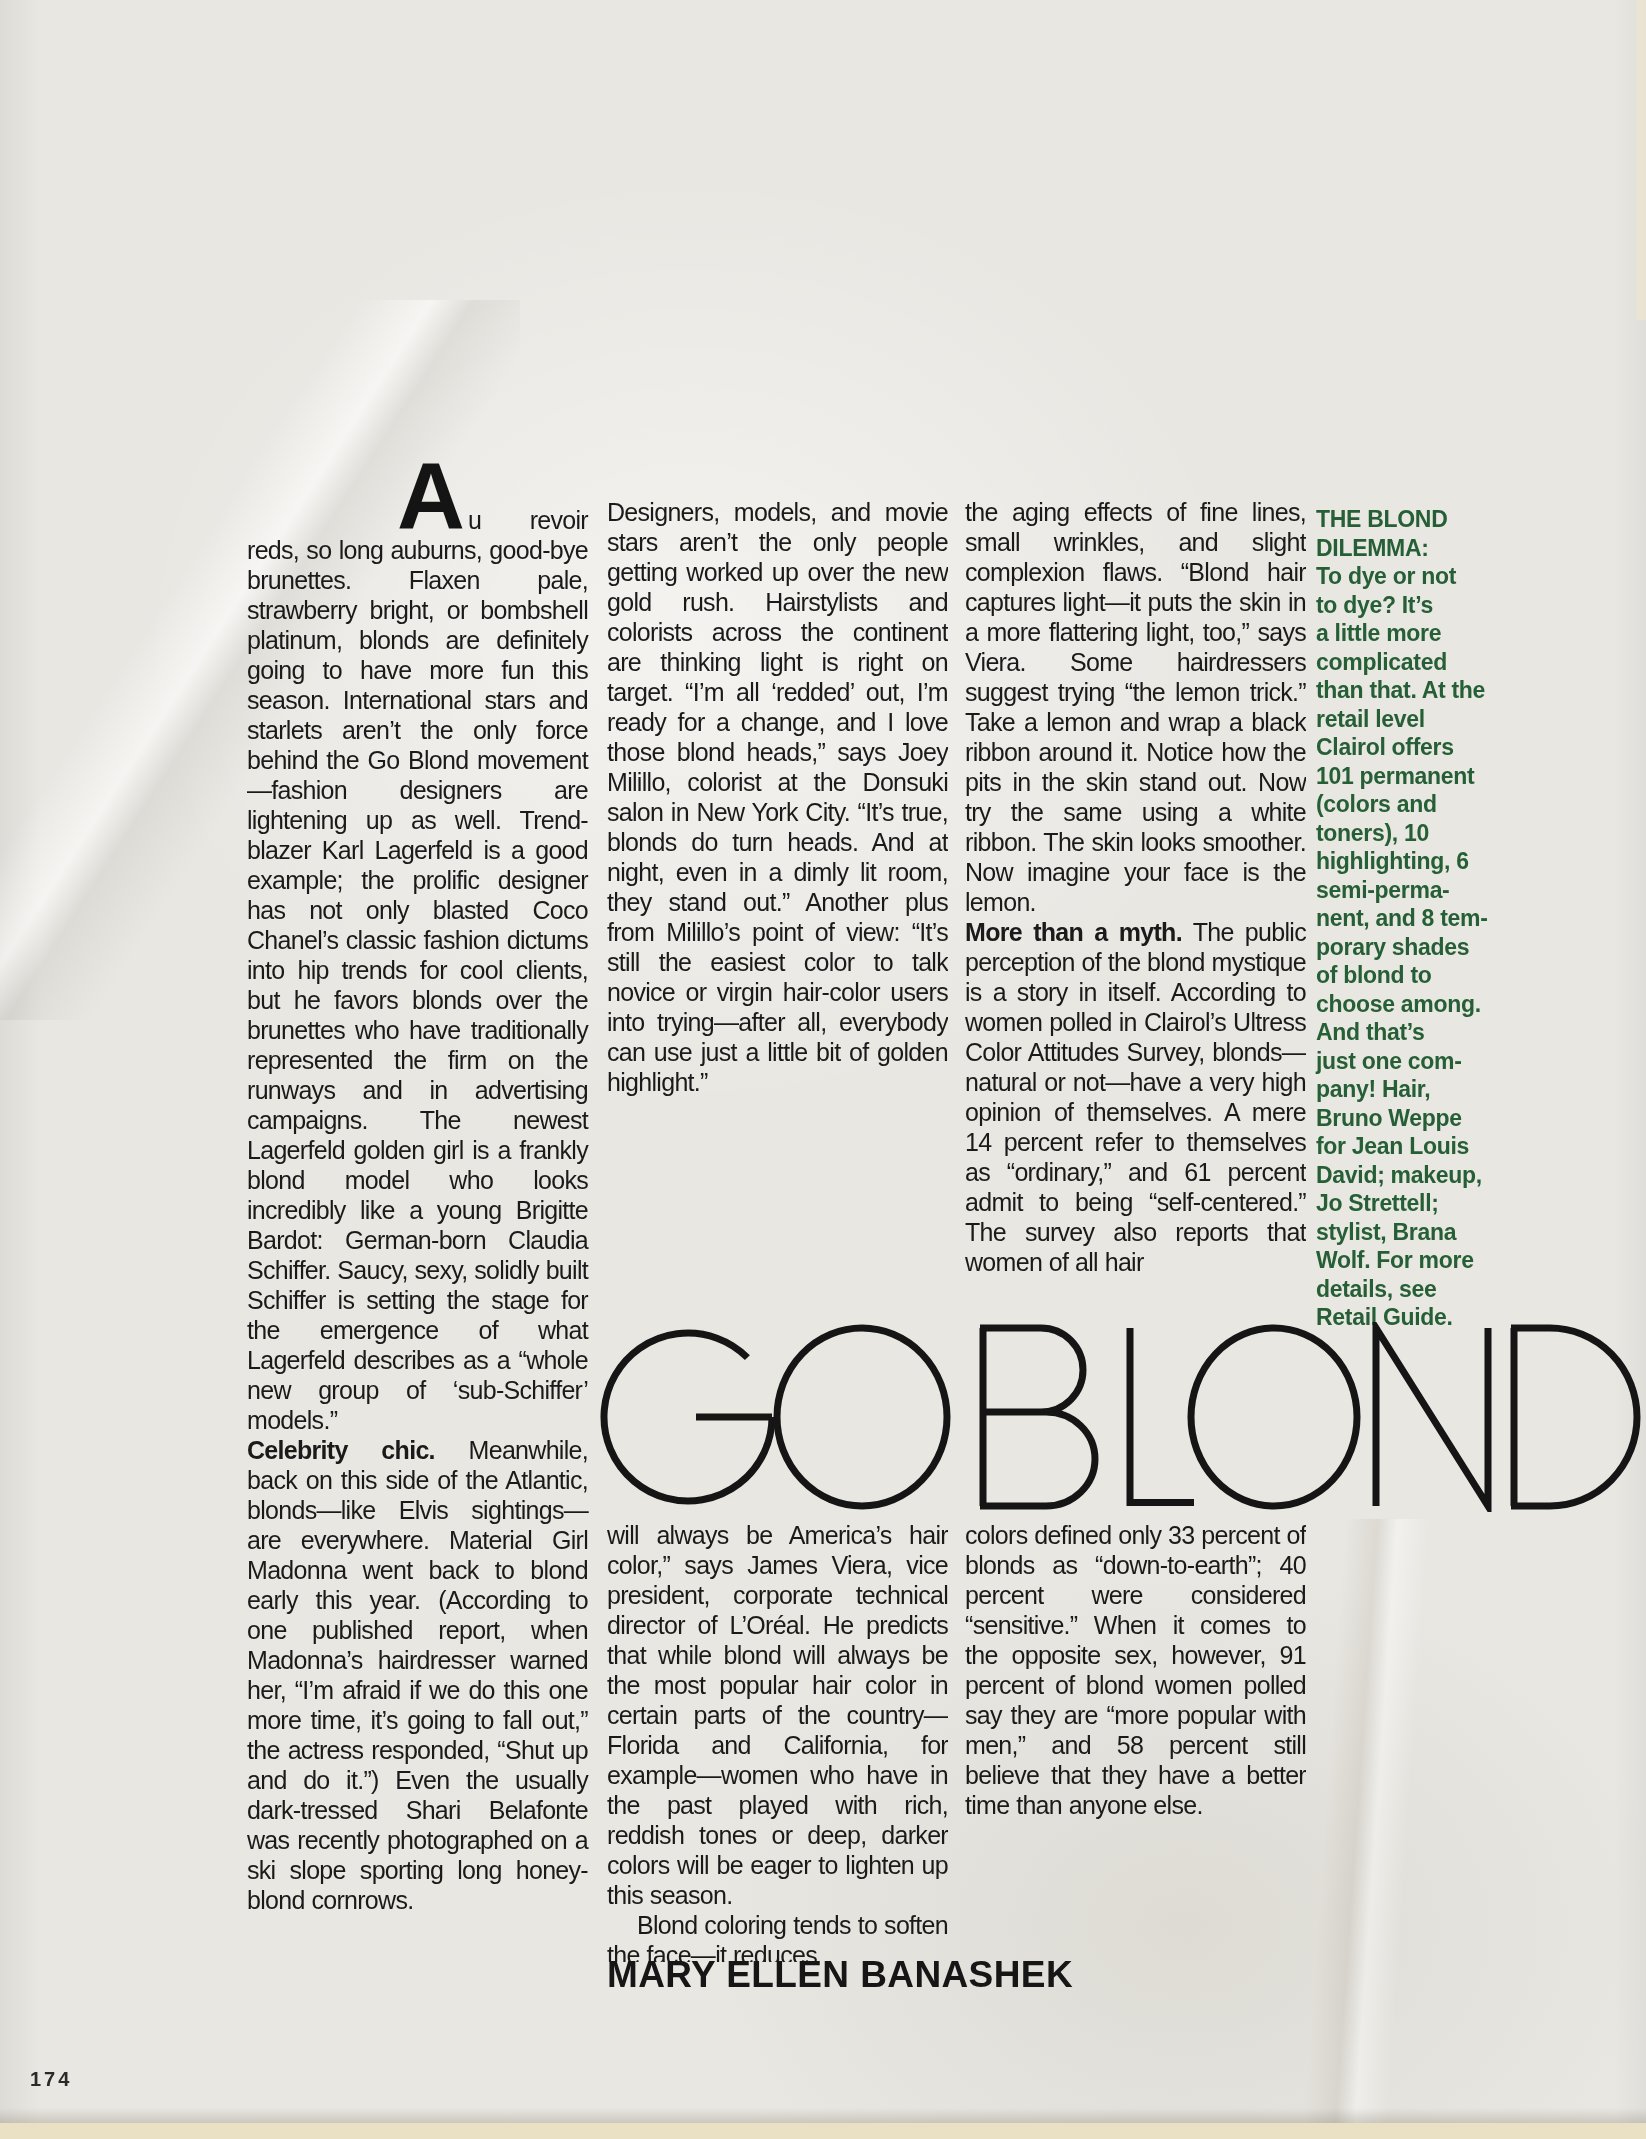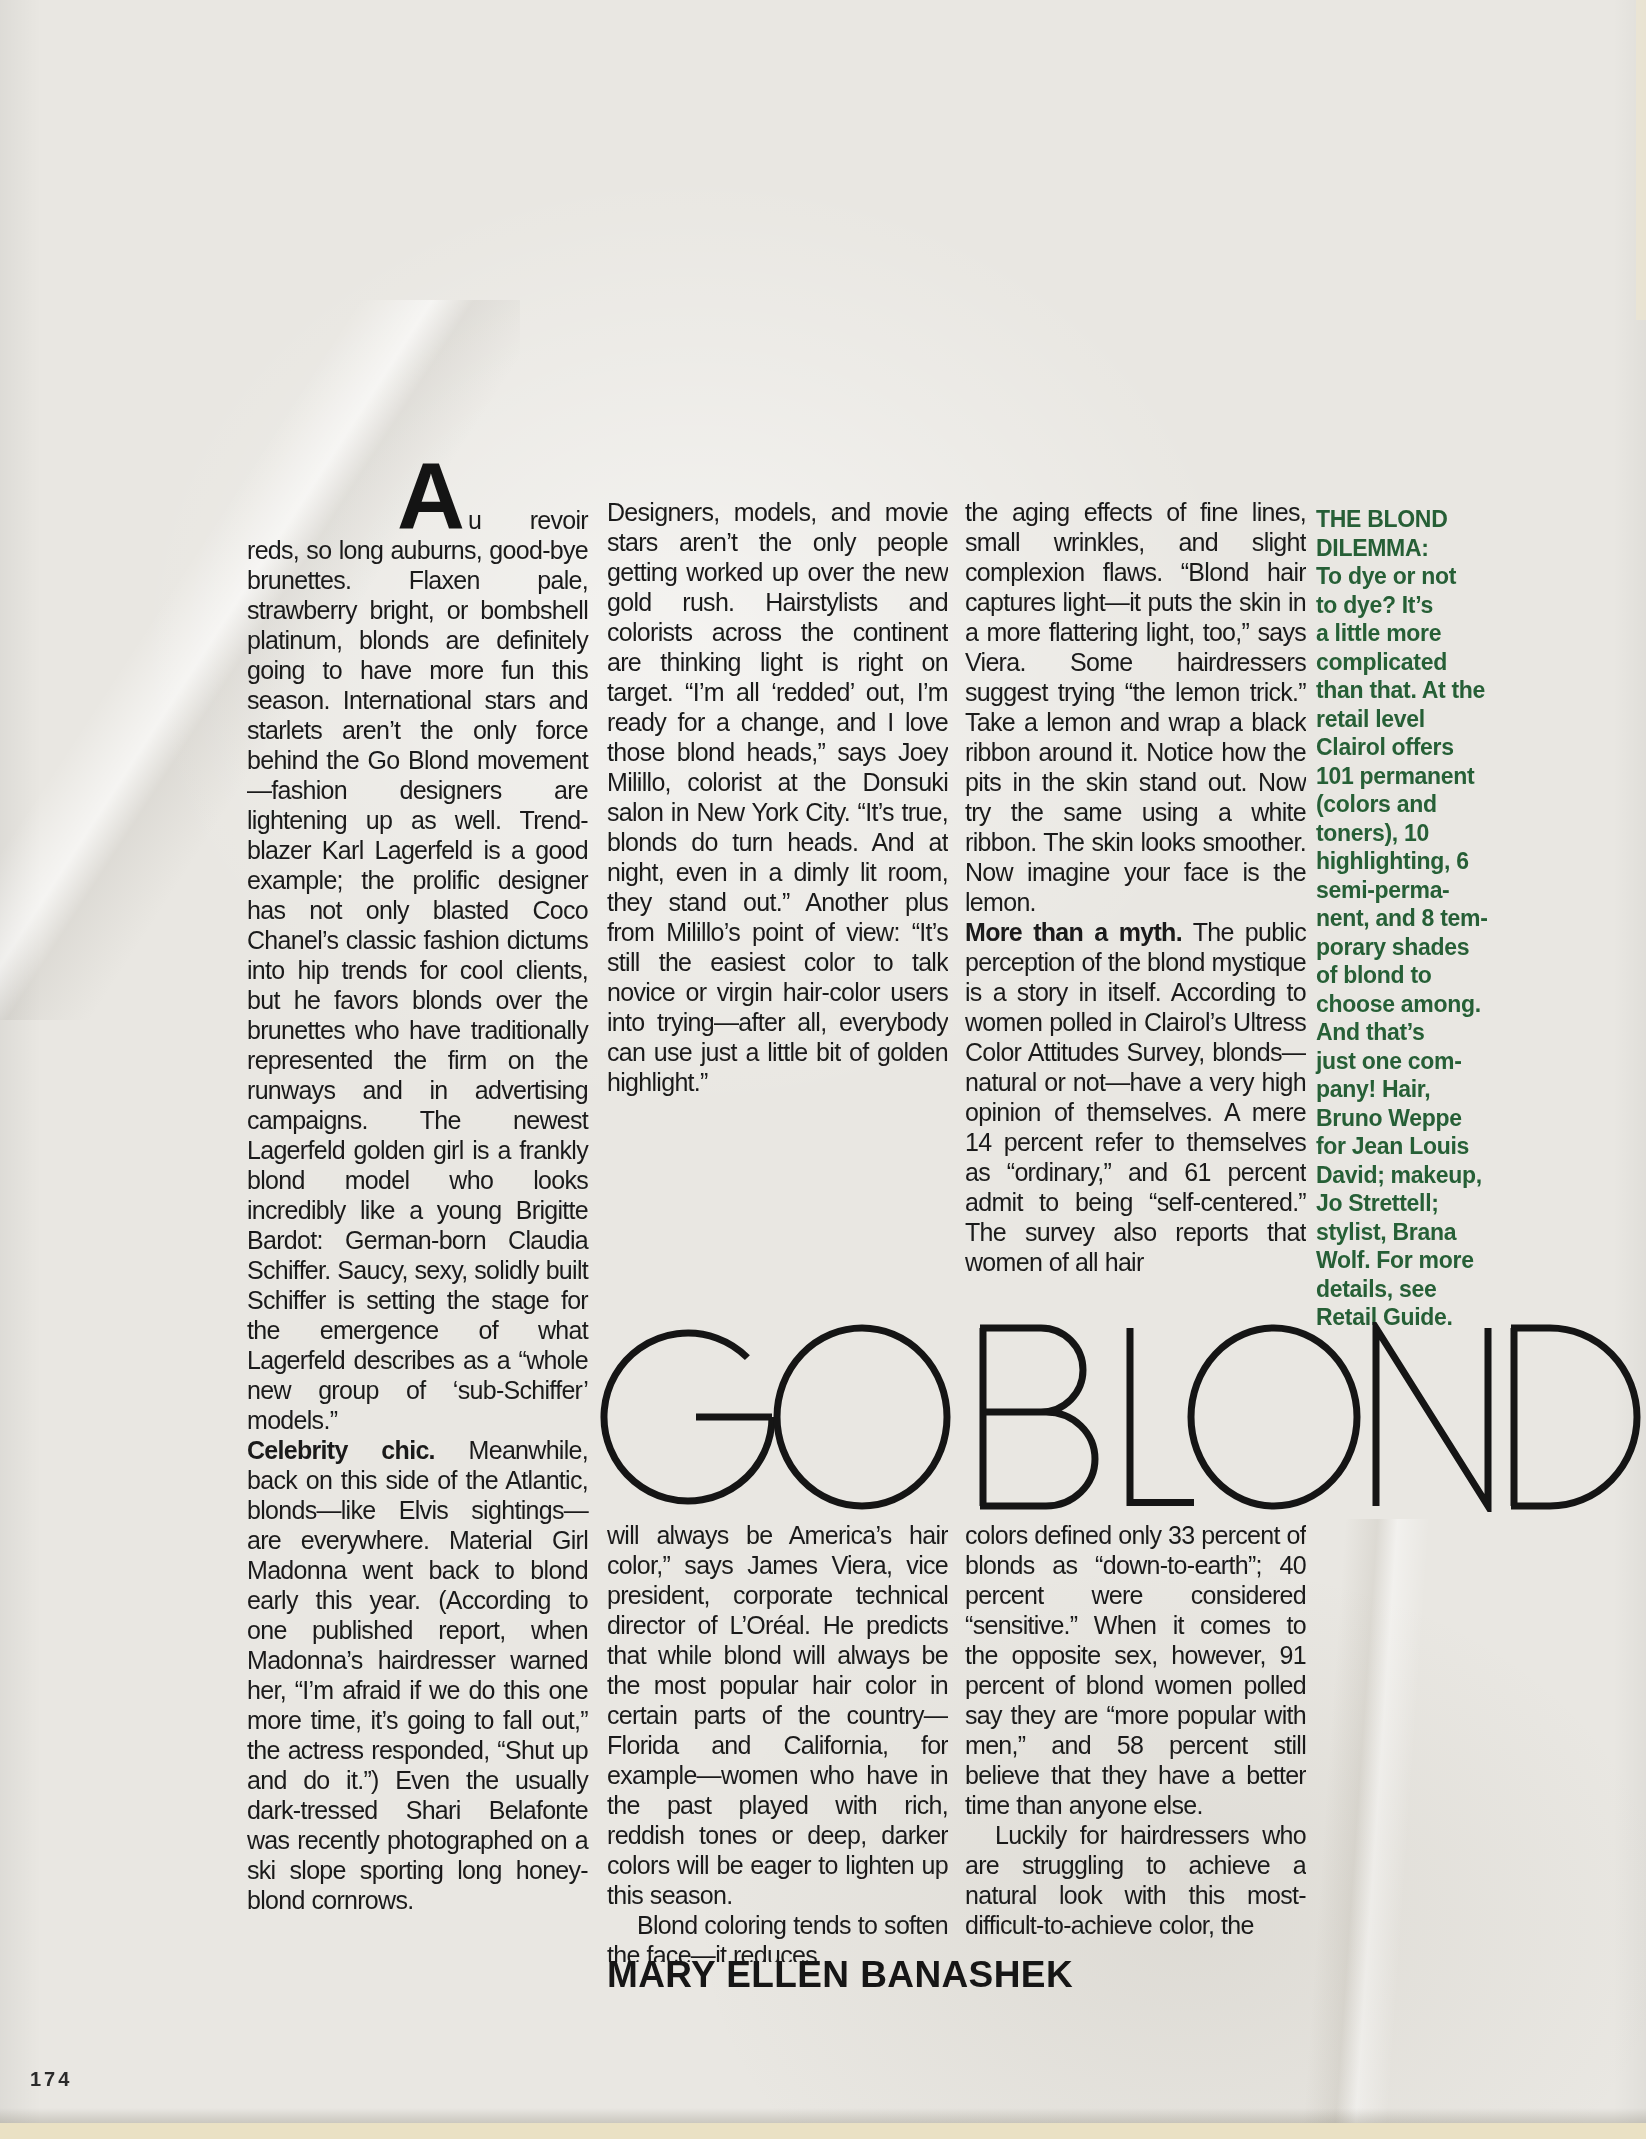--- a/index.html
+++ b/index.html
@@ -117,21 +117,20 @@
     </svg>
   </div>
 
   <div class="col col2b">
     <p class="body-p"><span>will always be America’s hair color,” says James Viera, vice president, corporate technical director of L’Oréal. He predicts that while blond will always be the most popular hair color in certain parts of the country—Florida and California, for example—women who have in the past played with rich, reddish tones or deep, darker colors will be eager to lighten up this season.</span></p>
     <p class="body-p p-indent"><span>Blond coloring tends to soften the face—it reduces</span></p>
   </div>
 
   <div class="col col3b">
     <p class="body-p"><span>colors defined only 33 percent of blonds as “down-to-earth”; 40 percent were considered “sensitive.” When it comes to the opposite sex, however, 91 percent of blond women polled say they are “more popular with men,” and 58 percent still believe that they have a better time than anyone else.</span></p>
-    <p class="body-p p-indent"><span>Luckily for hairdressers who are struggling to achieve a natural look with this most-difficult-to-achieve color, the</span></p>
   </div>
 
   <div class="byline">MARY ELLEN BANASHEK</div>
   <div class="pagenum">174</div>
 
   <div class="edge-bottom-shadow"></div>
   <div class="edge-bottom"></div>
 </div>
 
 </body></html>

